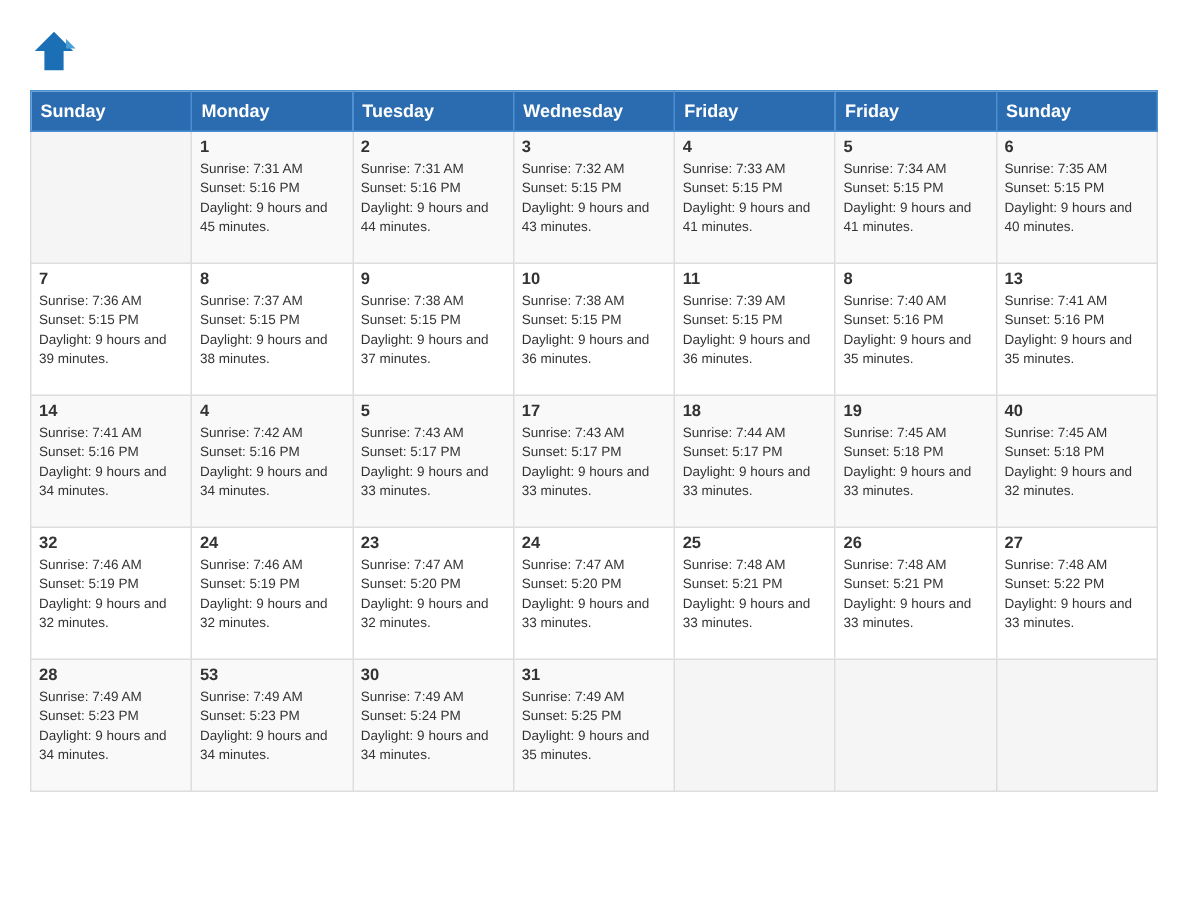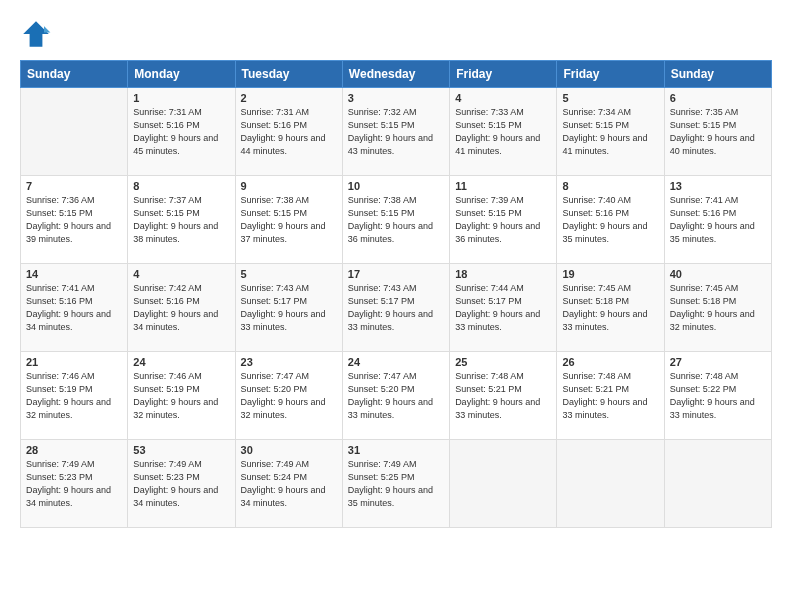--- a/index.html
+++ b/index.html
@@ -214,21 +214,21 @@
             <span class="day-number">19</span>
             <div class="cell-content">Sunrise: 7:45 AM<br>Sunset: 5:18 PM<br>Daylight: 9 hours and 33 minutes.</div>
           </td>
           <td>
             <span class="day-number">40</span>
             <div class="cell-content">Sunrise: 7:45 AM<br>Sunset: 5:18 PM<br>Daylight: 9 hours and 32 minutes.</div>
           </td>
         </tr>
         <tr>
           <td>
-            <span class="day-number">21</span>
+            <span class="day-number">32</span>
             <div class="cell-content">Sunrise: 7:46 AM<br>Sunset: 5:19 PM<br>Daylight: 9 hours and 32 minutes.</div>
           </td>
           <td>
             <span class="day-number">24</span>
             <div class="cell-content">Sunrise: 7:46 AM<br>Sunset: 5:19 PM<br>Daylight: 9 hours and 32 minutes.</div>
           </td>
           <td>
             <span class="day-number">23</span>
             <div class="cell-content">Sunrise: 7:47 AM<br>Sunset: 5:20 PM<br>Daylight: 9 hours and 32 minutes.</div>
           </td>

